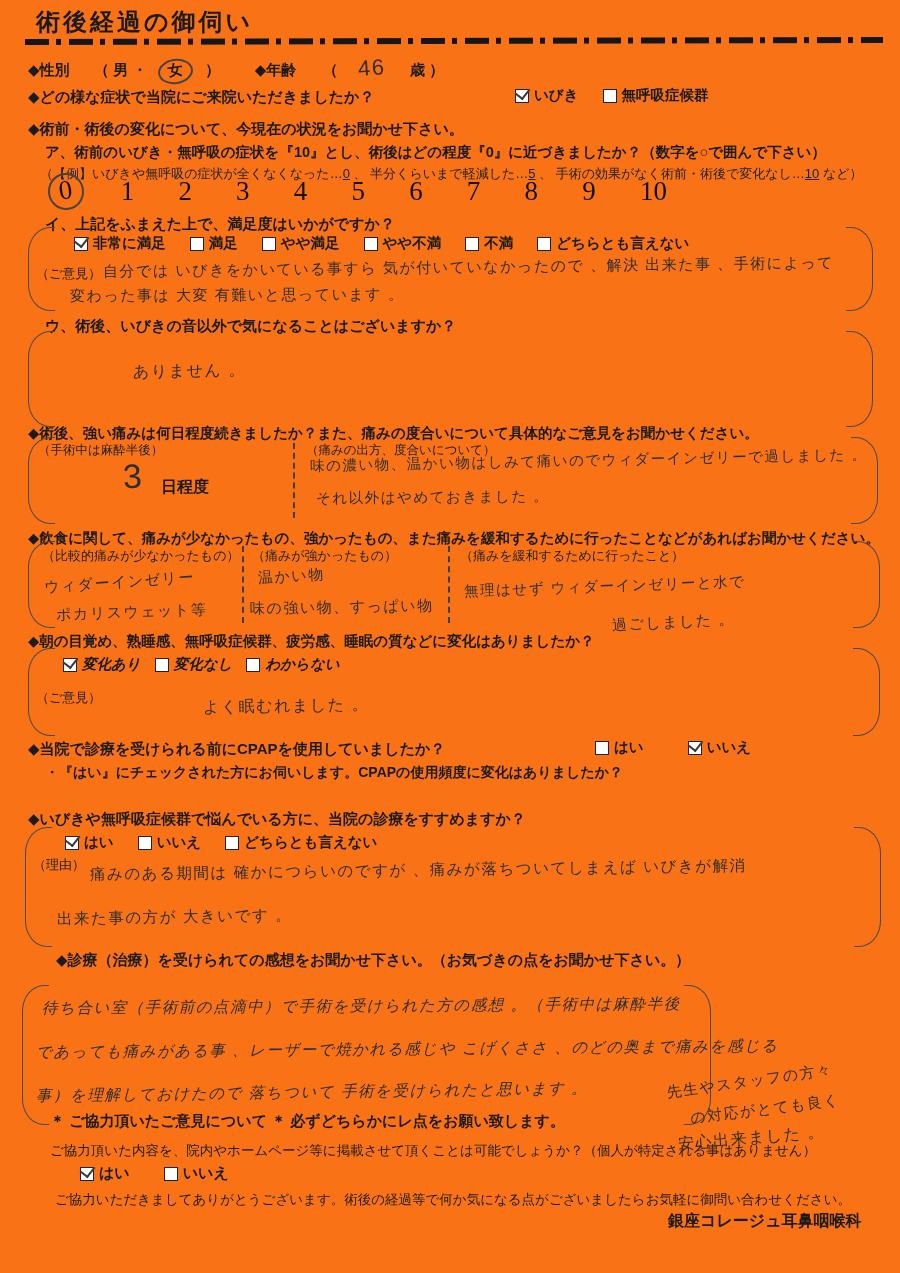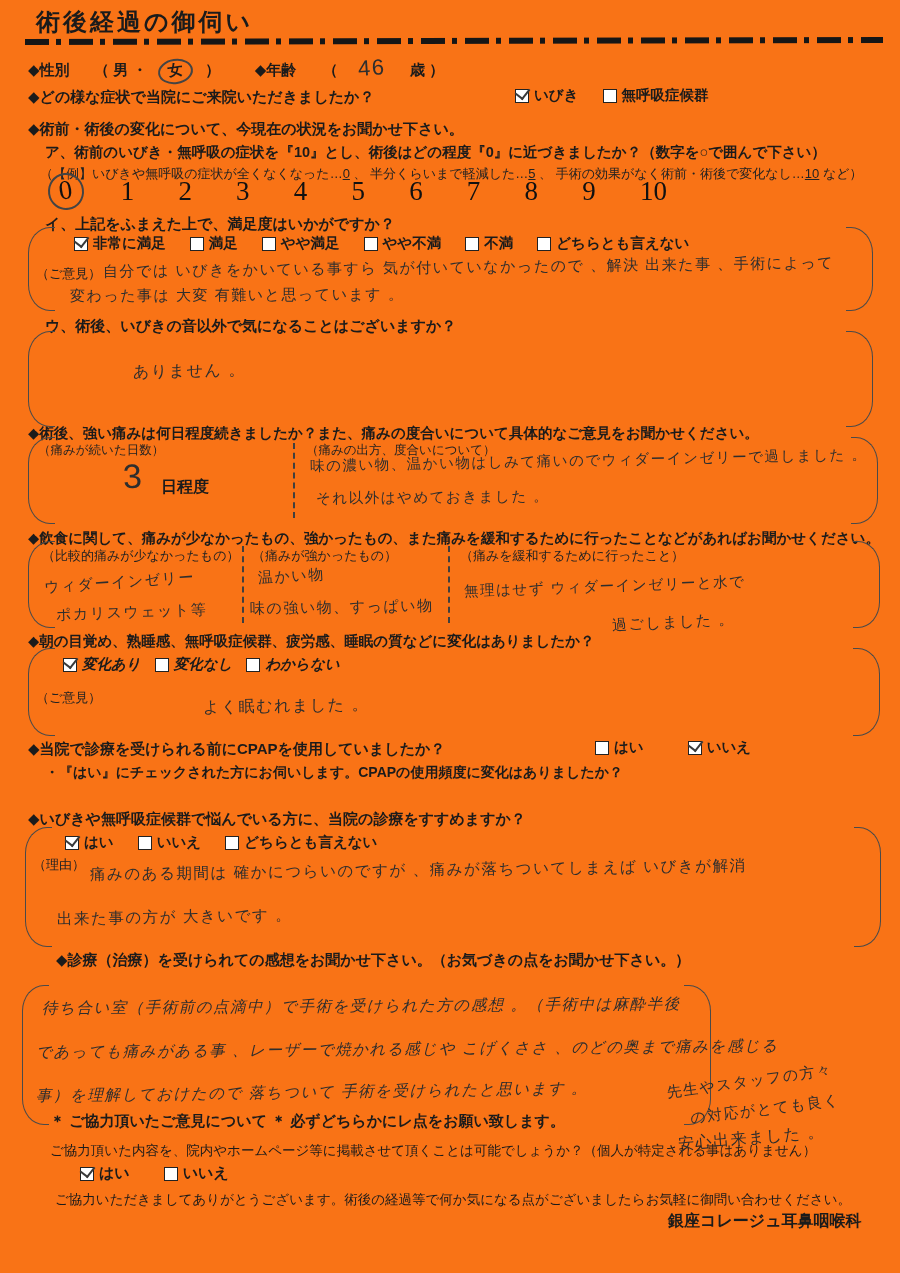--- a/index.html
+++ b/index.html
@@ -138,21 +138,21 @@
     <div class="abs hw" style="left:42px; top:59px; transform:rotate(-0.3deg);">変わった事は 大変 有難いと思っています 。</div>
   </div>
 
   <div class="abs q" style="left:45px; top:317px;">ウ、術後、いびきの音以外で気になることはございますか？</div>
   <div class="bk" style="left:28px; top:331px; width:845px; height:96px;">
     <div class="abs hw" style="left:105px; top:30px; font-size:16px; transform:rotate(-1deg);">ありません 。</div>
   </div>
 
   <div class="abs q2" style="left:28px; top:424px;">◆術後、強い痛みは何日程度続きましたか？また、痛みの度合いについて具体的なご意見をお聞かせください。</div>
   <div class="bk" style="left:28px; top:437px; width:850px; height:87px;">
-    <div class="abs plabel" style="left:10px; top:5px; font-size:12.5px;">（痛みが続いた日数）</div>
+    <div class="abs plabel" style="left:10px; top:5px; font-size:12.5px;">（手術中は麻酔半後）</div>
     <div class="abs plabel" style="left:278px; top:5px; font-size:12.5px;">（痛みの出方、度合いについて）</div>
     <div class="vsep" style="left:265px; top:6px; bottom:6px;"></div>
     <div class="abs hw" style="left:95px; top:20px; font-size:34px; transform:rotate(-3deg);">3</div>
     <div class="abs q" style="left:133px; top:40px; font-size:16px;">日程度</div>
     <div class="abs hw" style="left:282px; top:14px; font-size:14.5px; transform:rotate(-1.2deg);">味の濃い物、温かい物はしみて痛いのでウィダーインゼリーで過しました 。</div>
     <div class="abs hw" style="left:288px; top:51px; font-size:14.5px; transform:rotate(-0.5deg);">それ以外はやめておきました 。</div>
   </div>
 
   <div class="abs q2" style="left:28px; top:529px;">◆飲食に関して、痛みが少なかったもの、強かったもの、また痛みを緩和するために行ったことなどがあればお聞かせください。</div>
   <div class="bk" style="left:28px; top:541px; width:852px; height:87px;">

